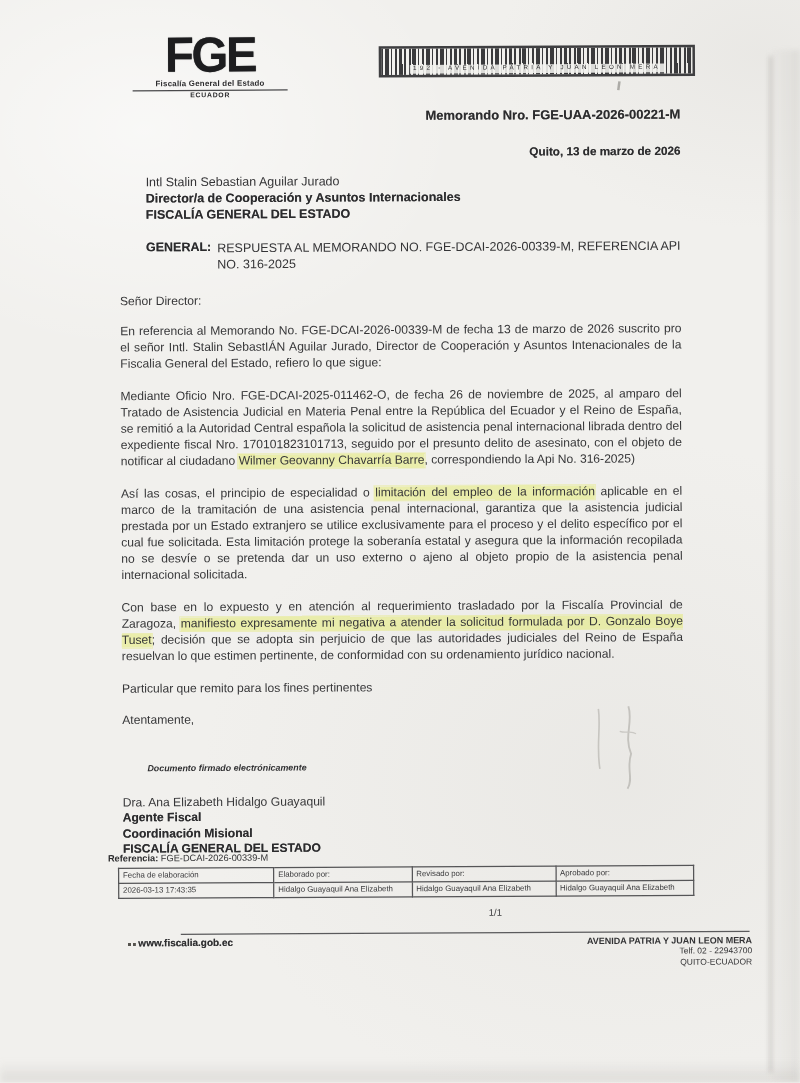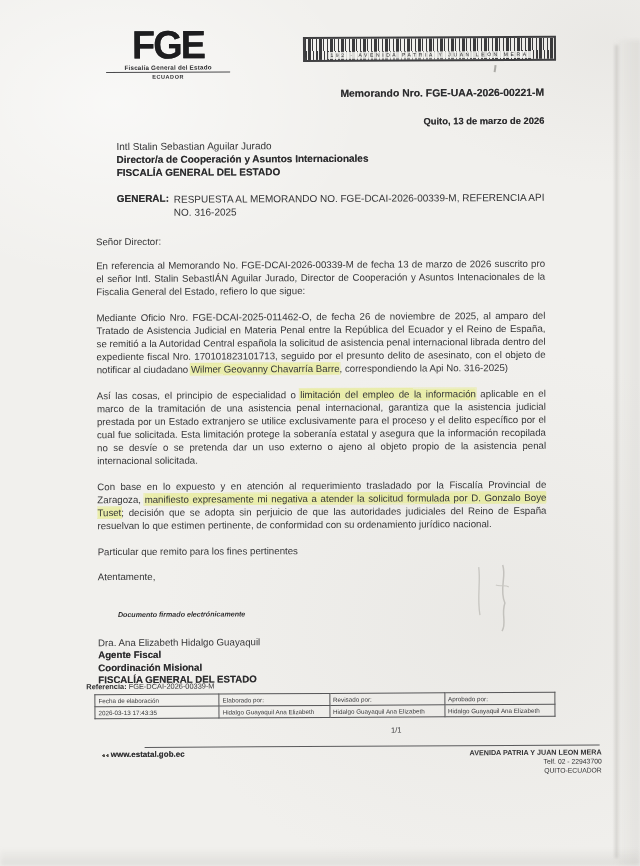--- a/index.html
+++ b/index.html
@@ -204,21 +204,21 @@
       <tr>
         <td class="c1">2026-03-13 17:43:35</td>
         <td class="c2">Hidalgo Guayaquil Ana Elizabeth</td>
         <td class="c3">Hidalgo Guayaquil Ana Elizabeth</td>
         <td class="c4">Hidalgo Guayaquil Ana Elizabeth</td>
       </tr>
     </tbody>
   </table>
 
   <div class="footer-rule"></div>
-  <div class="footer-web soft">www.estatal.gob.ec</div>
+  <div class="footer-web soft">www.fiscalia.gob.ec</div>
   <div class="footer-page">1/1</div>
   <div class="footer-right">
     <div class="footer-address">AVENIDA PATRIA Y JUAN LEON MERA</div>
     <div class="footer-phone">Telf. 02 - 22943700</div>
     <div class="footer-city">QUITO-ECUADOR</div>
   </div>
 
   <div class="speck"></div>
   <svg class="scribbles" viewBox="0 0 90 90">
     <path d="M38 10 C 40 25, 36 40, 39 58" stroke="#9c9a94" stroke-width="1.3" fill="none"></path>

